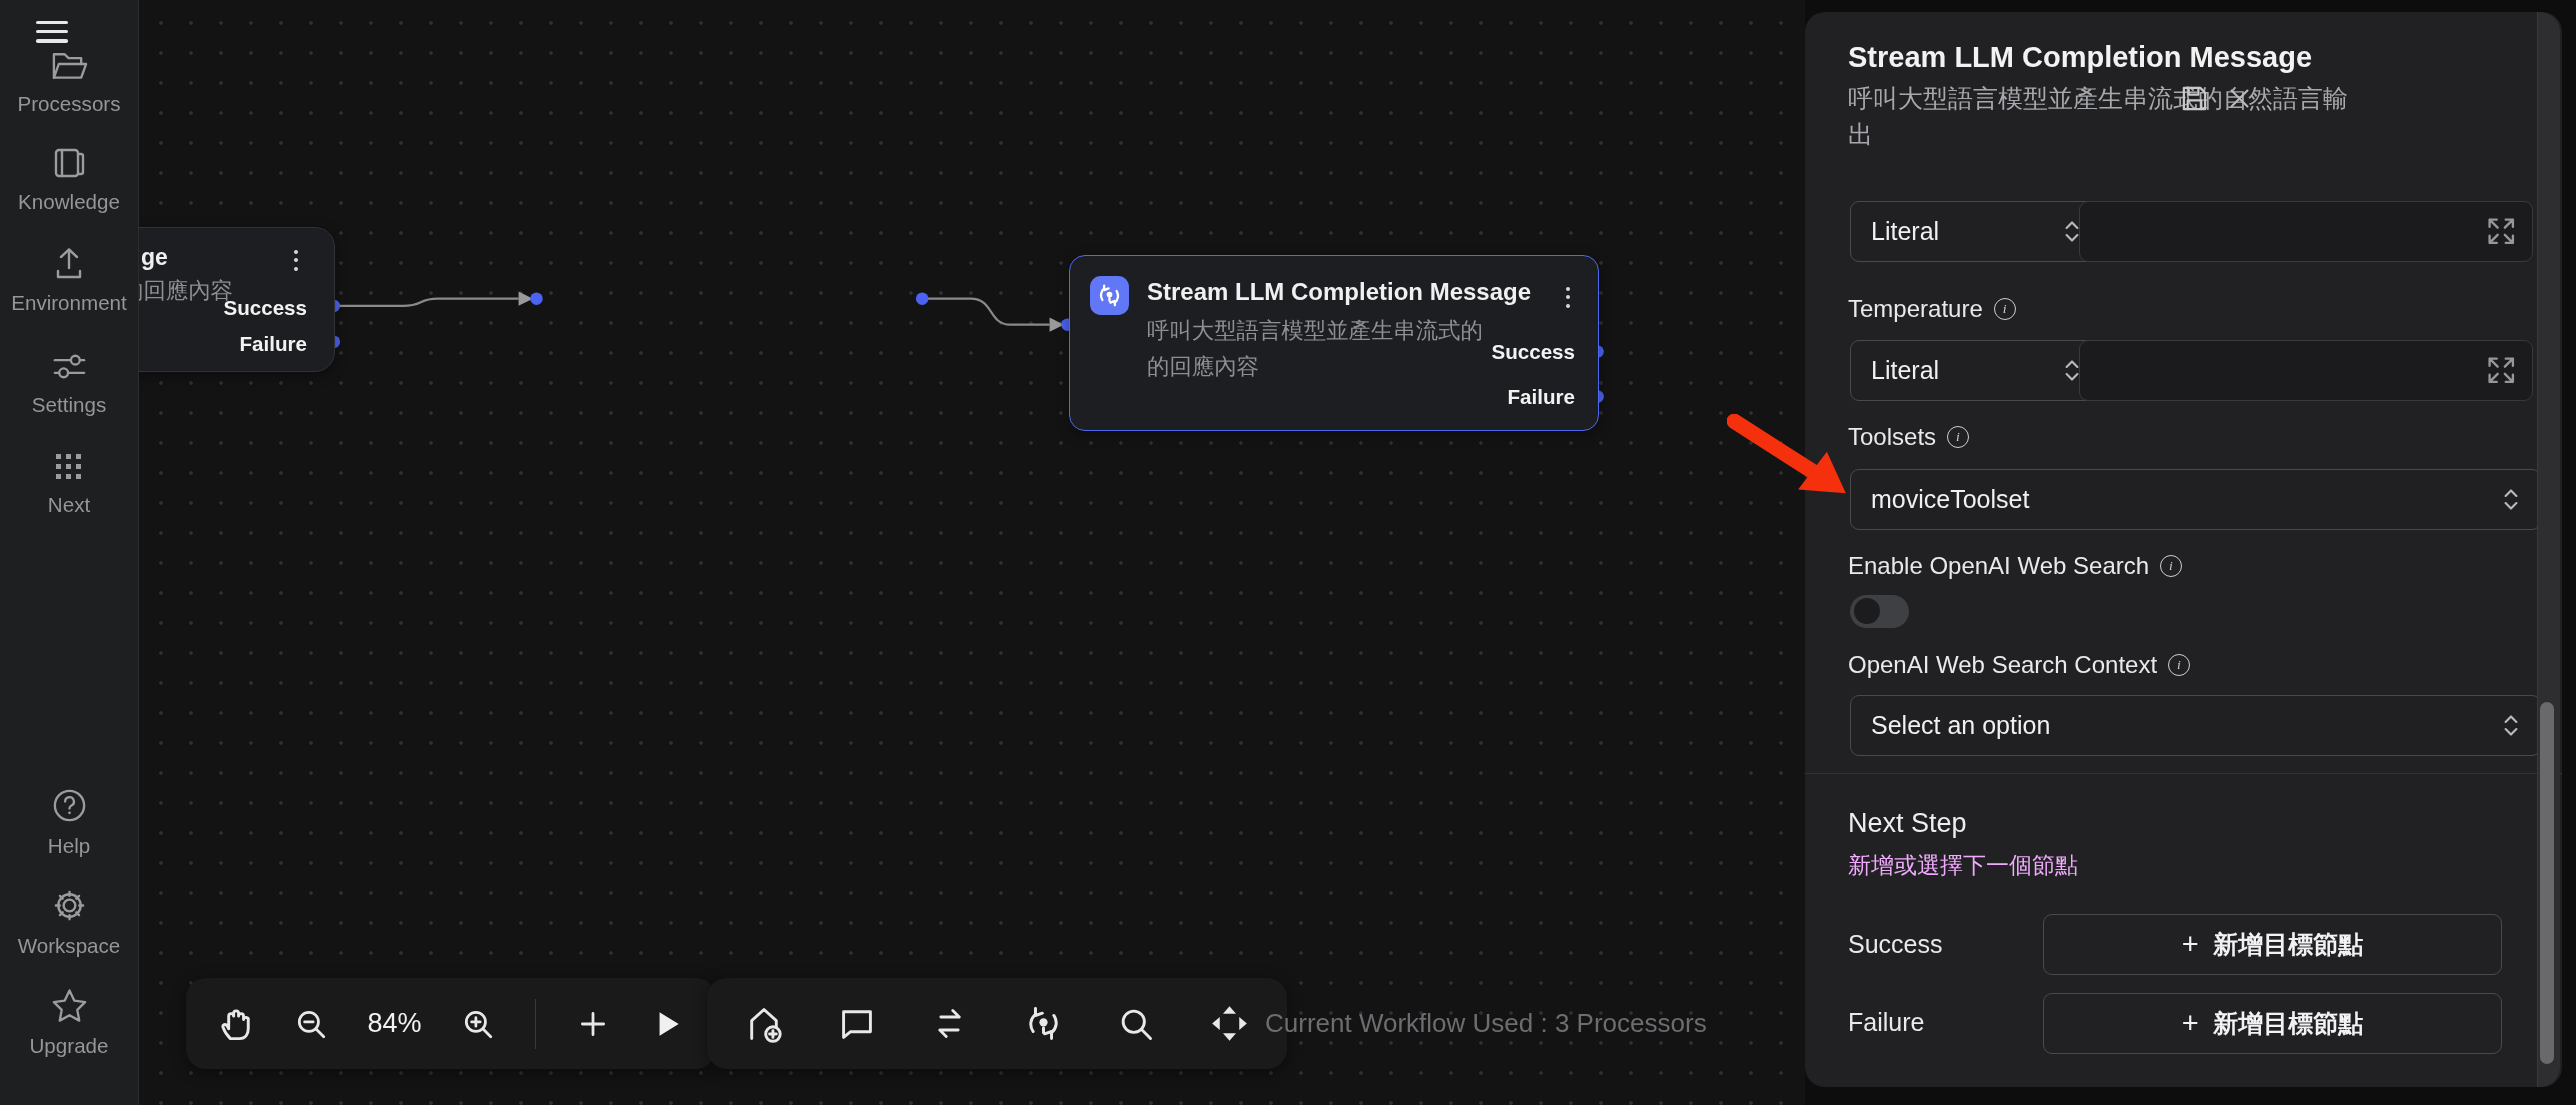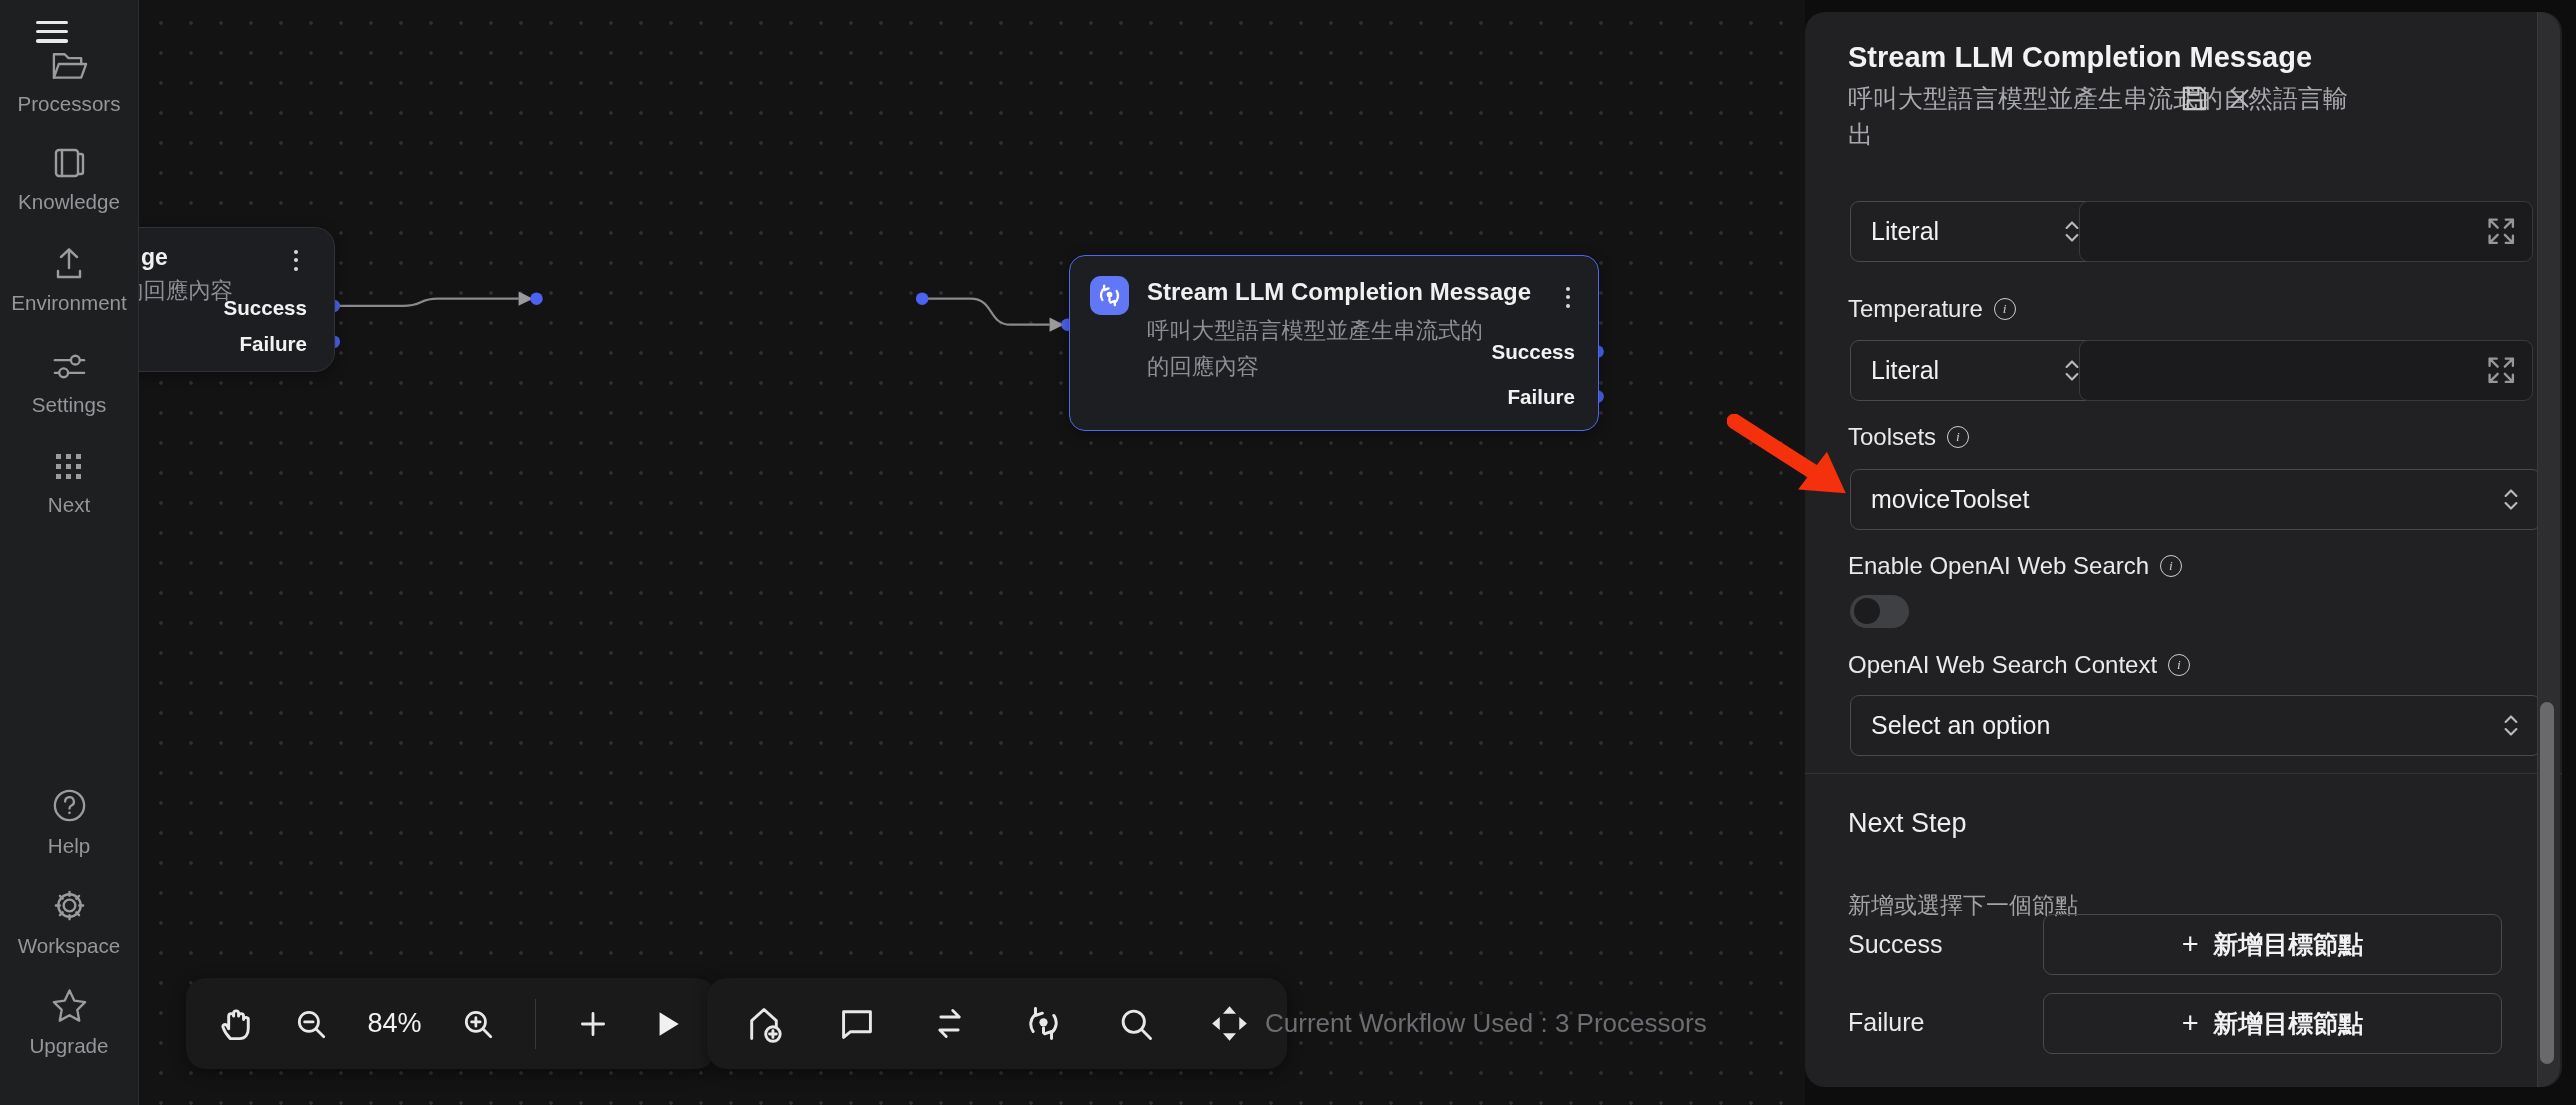--- a/index.html
+++ b/index.html
@@ -42,21 +42,21 @@
     justify-content:space-between;padding:0 20px;cursor:pointer;}
   .sel-value{color:#f0f0f1;font-size:25px;}
   .sel svg{stroke:#b9b9bb;fill:none;stroke-width:2.4;stroke-linecap:round;stroke-linejoin:round;}
   .tarea{border:1.3px solid #39393c;border-radius:9px;background:#1b1b1d;display:flex;align-items:center;
     justify-content:flex-end;padding:0 16px;cursor:text;}
   .tarea svg{stroke:#97979a;fill:none;stroke-width:2.6;stroke-linecap:round;stroke-linejoin:round;}
   .toggle{width:59px;height:33px;border-radius:17px;background:#3f4043;cursor:pointer;}
   .toggle .knob{position:absolute;left:3.6px;top:3.6px;width:26px;height:26px;border-radius:50%;background:#1c1c1e;}
   .divider{height:1.3px;background:#333336;}
   .ns-head{color:#eeeeef;font-size:27px;}
-  .ns-cap{color:#a3a3a3;font-size:23px;margin-top:40px;}
+  .ns-cap{color:#f0abfc;font-size:23px;}
   .ns-label{color:#e9e9ea;font-size:25px;}
   .add-btn{border:1.3px solid #4a4a4d;border-radius:9px;display:flex;align-items:center;justify-content:center;
     gap:14.4px;cursor:pointer;color:#f2f2f3;font-size:25px;font-weight:bold;}
   .add-btn .plus{font-size:29px;font-weight:normal;}
   
   #scroll-track{left:2537px;top:11.7px;width:21.5px;height:1075px;background:#2e2e31;border-left:0.9px solid #3a3a3d;z-index:35;border-radius:0 20px 20px 0;}
   #scroll-thumb{left:2540px;top:702px;width:13.5px;height:362px;background:#69696c;border-radius:7.2px;z-index:36;cursor:grab;}
   #red-arrow{z-index:50;pointer-events:none;}
 </style>
 </head>

